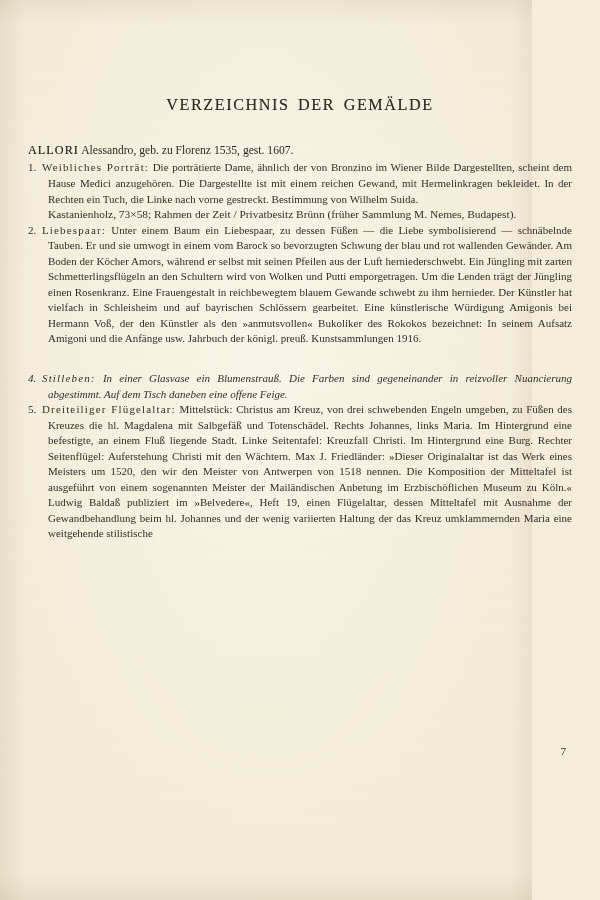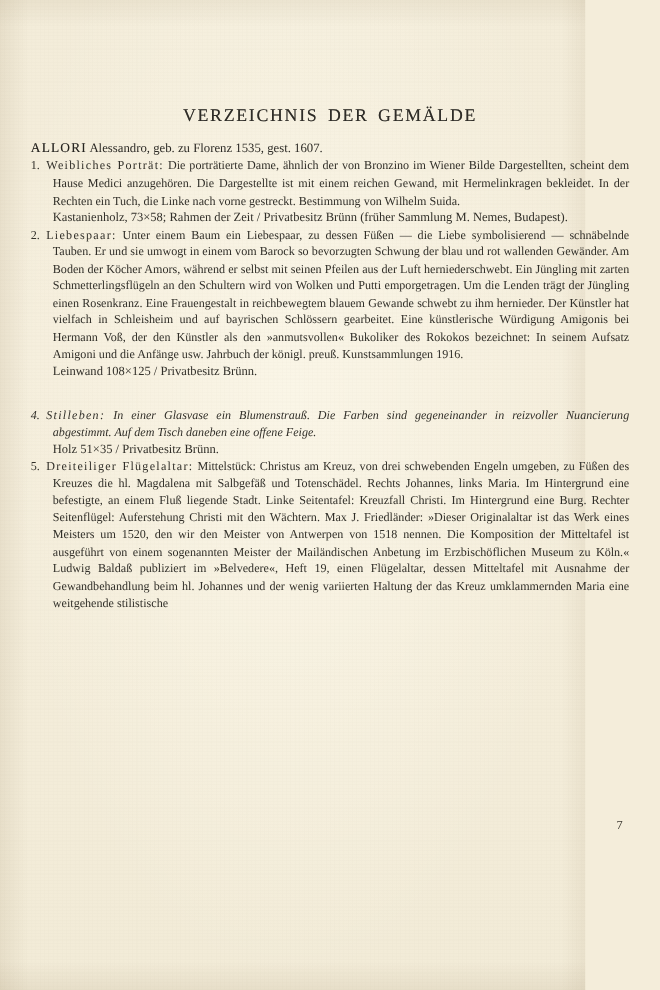--- a/index.html
+++ b/index.html
@@ -83,21 +83,21 @@
 
   
   .artist {
     font-size: 11.6px;
     line-height: 16.4px;
     margin-top: 9px;
     margin-bottom: 1px;
     text-indent: 0;
     color: #2c2a25;
   }
-  .artist:first-child { margin-top: 0; }
+  .artist:first-child { margin-top: 16px; }
   .artist .surname {
     letter-spacing: 1.05px;
     font-size: 12.2px;
     color: #262420;
     text-shadow: 0 0 .4px rgba(40,38,33,.45);
   }
 
   
   .item {
     font-size: 11px;
@@ -153,26 +153,24 @@
     <div class="body-block">
 
       <div class="entry">
         <div class="artist"><span class="surname">ALLORI</span> <span>Alessandro, geb. zu Florenz 1535, gest. 1607.</span></div>
         <p class="item"><span class="num">1.</span><span class="lemma">Weibliches Porträt:</span> <span>Die porträtierte Dame, ähnlich der von Bronzino im Wiener Bilde Dargestellten, scheint dem Hause Medici anzugehören. Die Dargestellte ist mit einem reichen Gewand, mit Hermelinkragen bekleidet. In der Rechten ein Tuch, die Linke nach vorne gestreckt. Bestimmung von Wilhelm Suida.</span></p>
         <p class="subline">Kastanienholz, 73×58; Rahmen der Zeit / Privatbesitz Brünn (früher Sammlung M. Nemes, Budapest).</p>
       </div>
 
       <div class="entry">
         <p class="item"><span class="num">2.</span><span class="lemma">Liebespaar:</span> <span>Unter einem Baum ein Liebespaar, zu dessen Füßen — die Liebe symbolisierend — schnäbelnde Tauben. Er und sie umwogt in einem vom Barock so bevorzugten Schwung der blau und rot wallenden Gewänder. Am Boden der Köcher Amors, während er selbst mit seinen Pfeilen aus der Luft herniederschwebt. Ein Jüngling mit zarten Schmetterlingsflügeln an den Schultern wird von Wolken und Putti emporgetragen. Um die Lenden trägt der Jüngling einen Rosenkranz. Eine Frauengestalt in reichbewegtem blauem Gewande schwebt zu ihm hernieder. Der Künstler hat vielfach in Schleisheim und auf bayrischen Schlössern gearbeitet. Eine künstlerische Würdigung Amigonis bei Hermann Voß, der den Künstler als den »anmutsvollen« Bukoliker des Rokokos bezeichnet: In seinem Aufsatz Amigoni und die Anfänge usw. Jahrbuch der königl. preuß. Kunstsammlungen 1916.</span></p>
-        <p class="subline">Leinwand 108×125 / Privatbesitz Brünn.</p>
       </div>
 
       <div class="entry">
         <p class="item" style="margin-top:24px;font-style:italic;"><span class="num">4.</span><span class="lemma">Stilleben:</span> <span>In einer Glasvase ein Blumenstrauß. Die Farben sind gegeneinander in reizvoller Nuancierung abgestimmt. Auf dem Tisch daneben eine offene Feige.</span></p>
-        <p class="subline">Holz 51×35 / Privatbesitz Brünn.</p>
       </div>
 
       <div class="entry">
         <p class="item"><span class="num">5.</span><span class="lemma">Dreiteiliger Flügelaltar:</span> <span>Mittelstück: Christus am Kreuz, von drei schwebenden Engeln umgeben, zu Füßen des Kreuzes die hl. Magdalena mit Salbgefäß und Totenschädel. Rechts Johannes, links Maria. Im Hintergrund eine befestigte, an einem Fluß liegende Stadt. Linke Seitentafel: Kreuzfall Christi. Im Hintergrund eine Burg. Rechter Seitenflügel: Auferstehung Christi mit den Wächtern. Max J. Friedländer: »Dieser Originalaltar ist das Werk eines Meisters um 1520, den wir den Meister von Antwerpen von 1518 nennen. Die Komposition der Mitteltafel ist ausgeführt von einem sogenannten Meister der Mailändischen Anbetung im Erzbischöflichen Museum zu Köln.« Ludwig Baldaß publiziert im »Belvedere«, Heft 19, einen Flügelaltar, dessen Mitteltafel mit Ausnahme der Gewandbehandlung beim hl. Johannes und der wenig variierten Haltung der das Kreuz umklammernden Maria eine weitgehende stilistische</span></p>
       </div>
 
     </div>
 
     <div class="folio">7</div>
 

